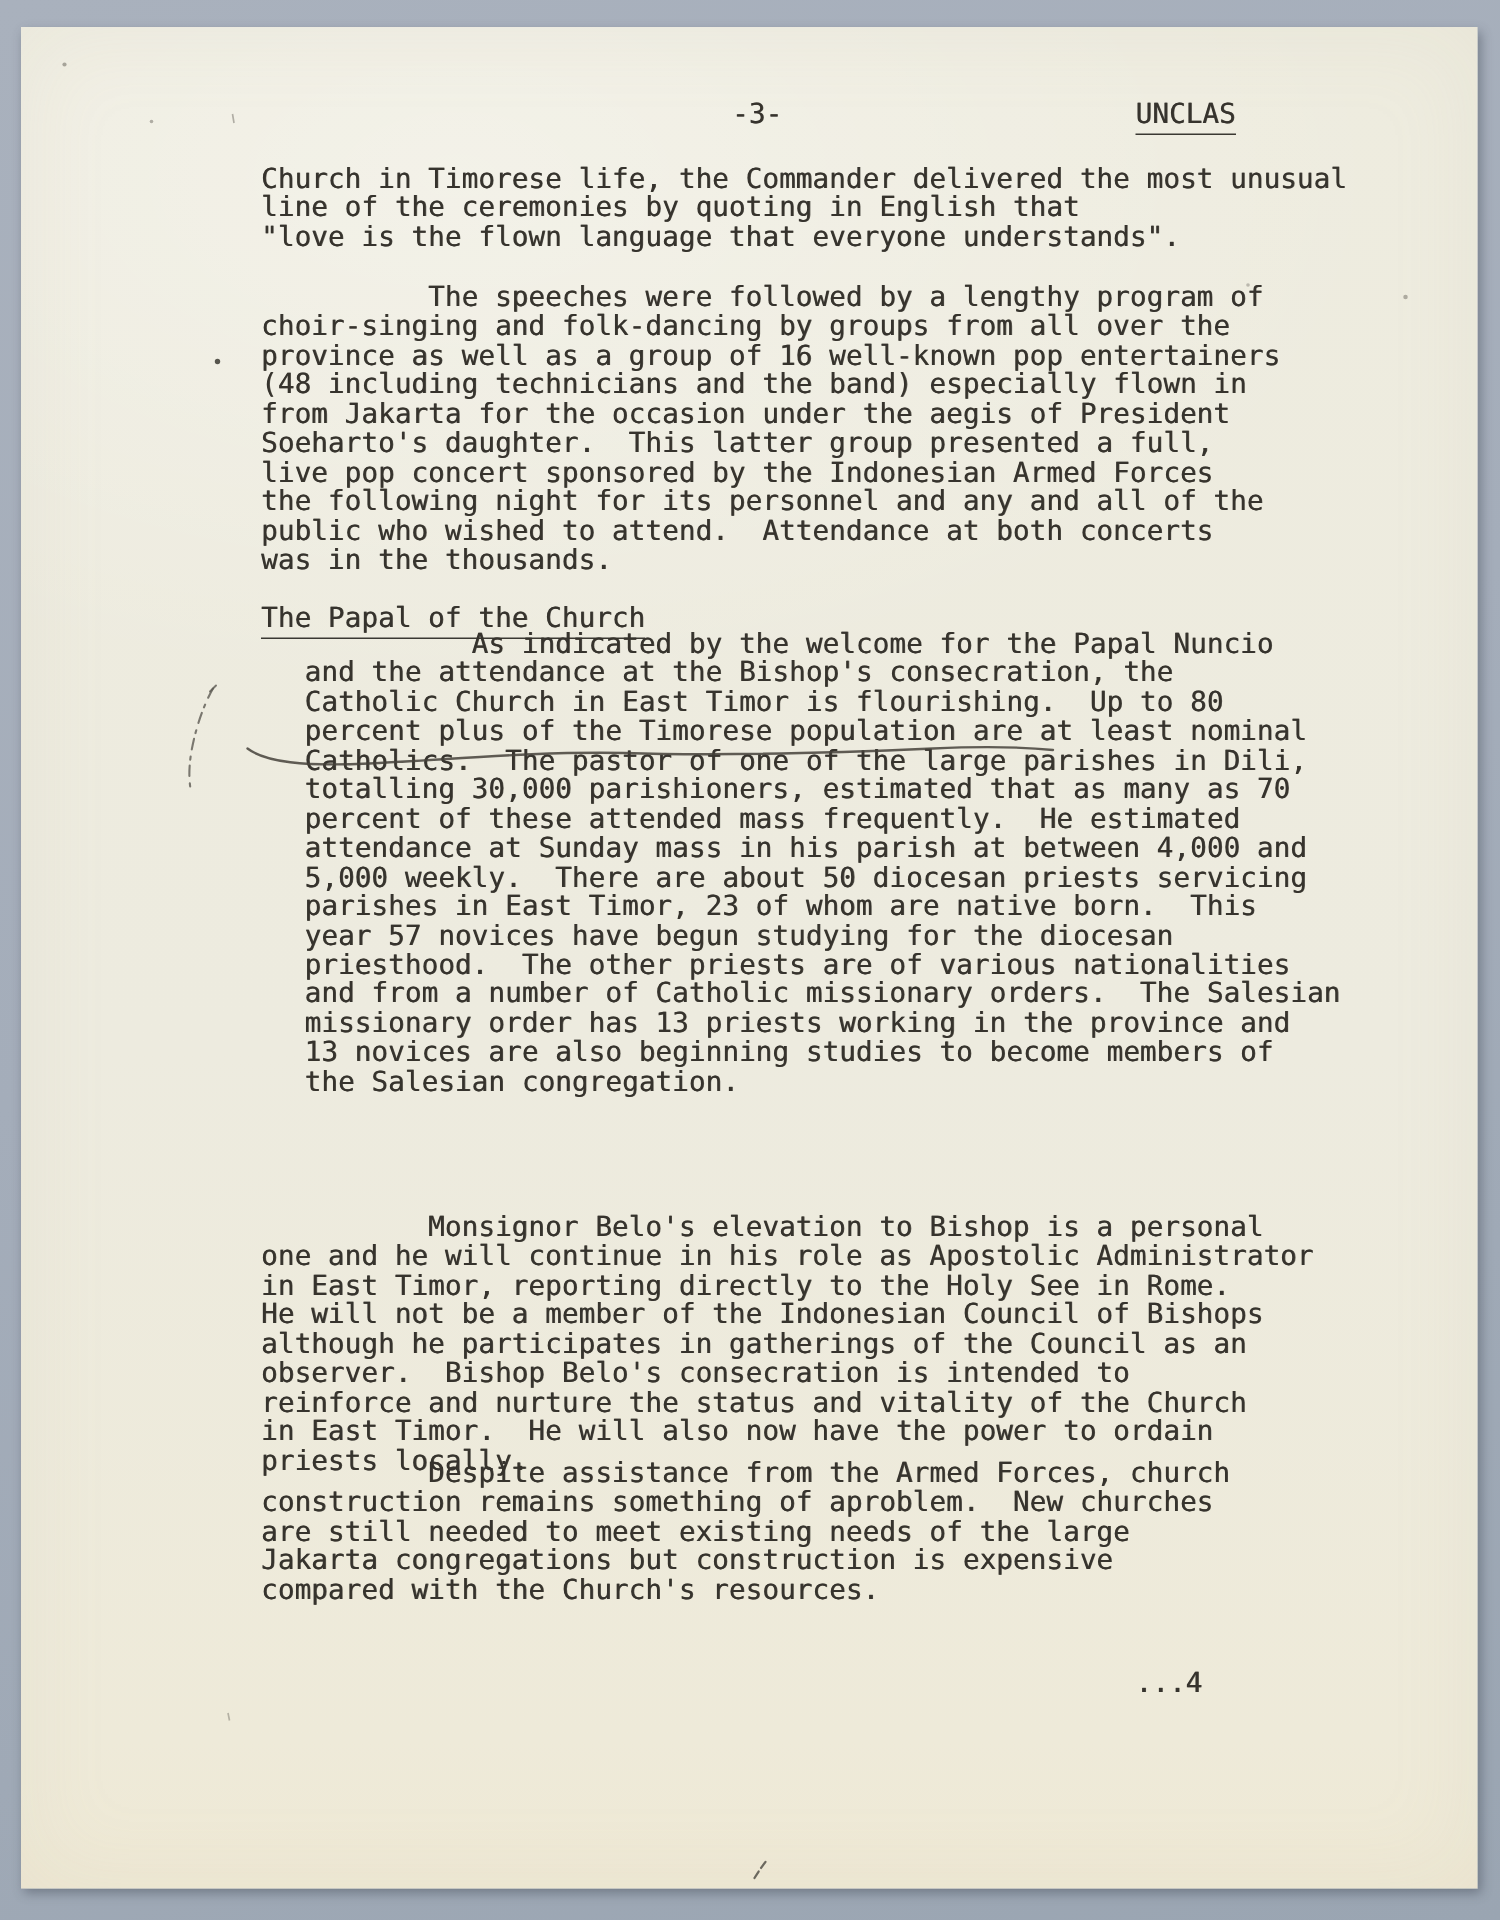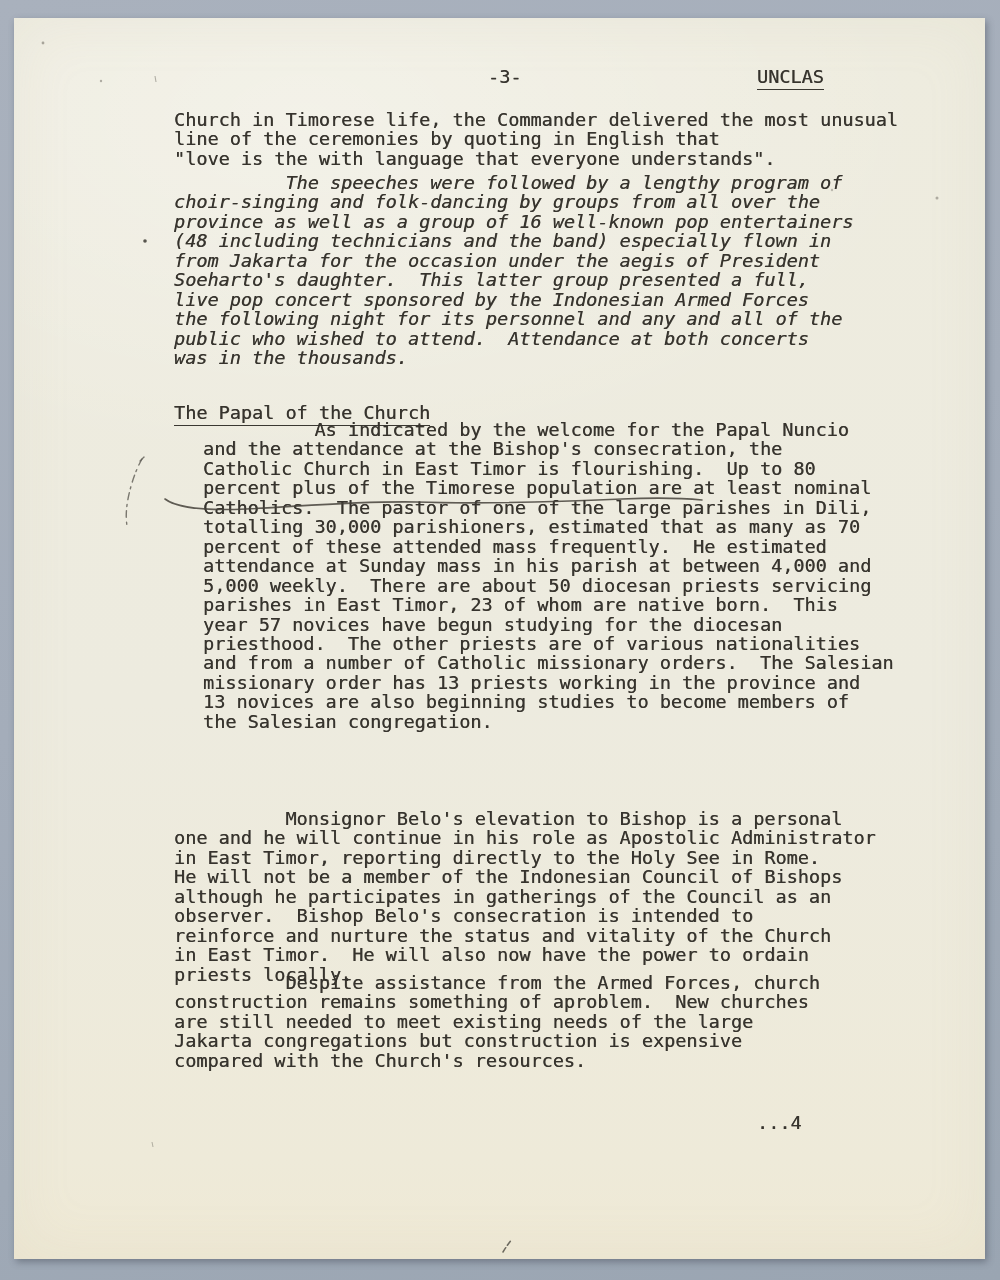--- a/index.html
+++ b/index.html
@@ -38,21 +38,21 @@
     color: #36332d;
     text-shadow: 0.35px 0 rgba(48,45,39,0.75);
   }
   .u {
     border-bottom: 1.7px solid #3a3832;
     padding-bottom: 2px;
   }
   #page-number      { left: 474px; top: 49px;  }
   #classification   { left: 743px; top: 49px;  }
   #para1            { left: 160px; top: 92px;  }
-  #para2            { left: 160px; top: 155px; font-style: italic; }
+  #para2            { left: 160px; top: 171px; }
   #section-heading  { left: 160px; top: 385px; }
   #para3            { left: 160px; top: 402px; margin-left: 29px; }
   #para4            { left: 160px; top: 759px; margin-top: 32px; }
   #para5            { left: 160px; top: 955px; }
   #continuation     { left: 743px; top: 1095px;}
   #annotation-layer {
     position: absolute;
     inset: 0;
     pointer-events: none;
   }
@@ -61,21 +61,21 @@
 <body>
 
 <div id="paper">
 
   <pre class="txt" id="page-number">-3-</pre>
 
   <pre class="txt" id="classification"><span class="u">UNCLAS</span></pre>
 
   <pre class="txt" id="para1">Church in Timorese life, the Commander delivered the most unusual
 line of the ceremonies by quoting in English that
-"love is the with language that everyone understands".</pre>
+"love is the flown language that everyone understands".</pre>
 
   <pre class="txt" id="para2">          The speeches were followed by a lengthy program of
 choir-singing and folk-dancing by groups from all over the
 province as well as a group of 16 well-known pop entertainers
 (48 including technicians and the band) especially flown in
 from Jakarta for the occasion under the aegis of President
 Soeharto's daughter.  This latter group presented a full,
 live pop concert sponsored by the Indonesian Armed Forces
 the following night for its personnel and any and all of the
 public who wished to attend.  Attendance at both concerts

